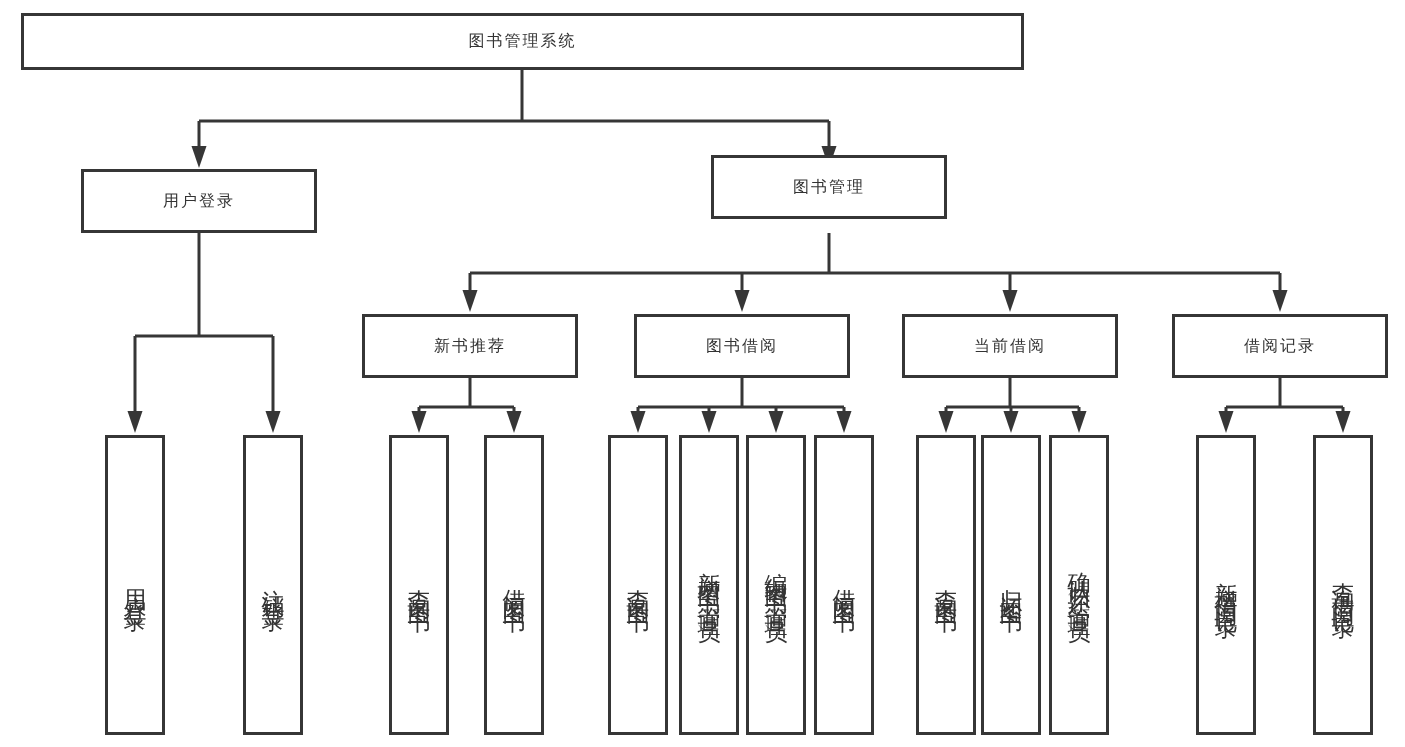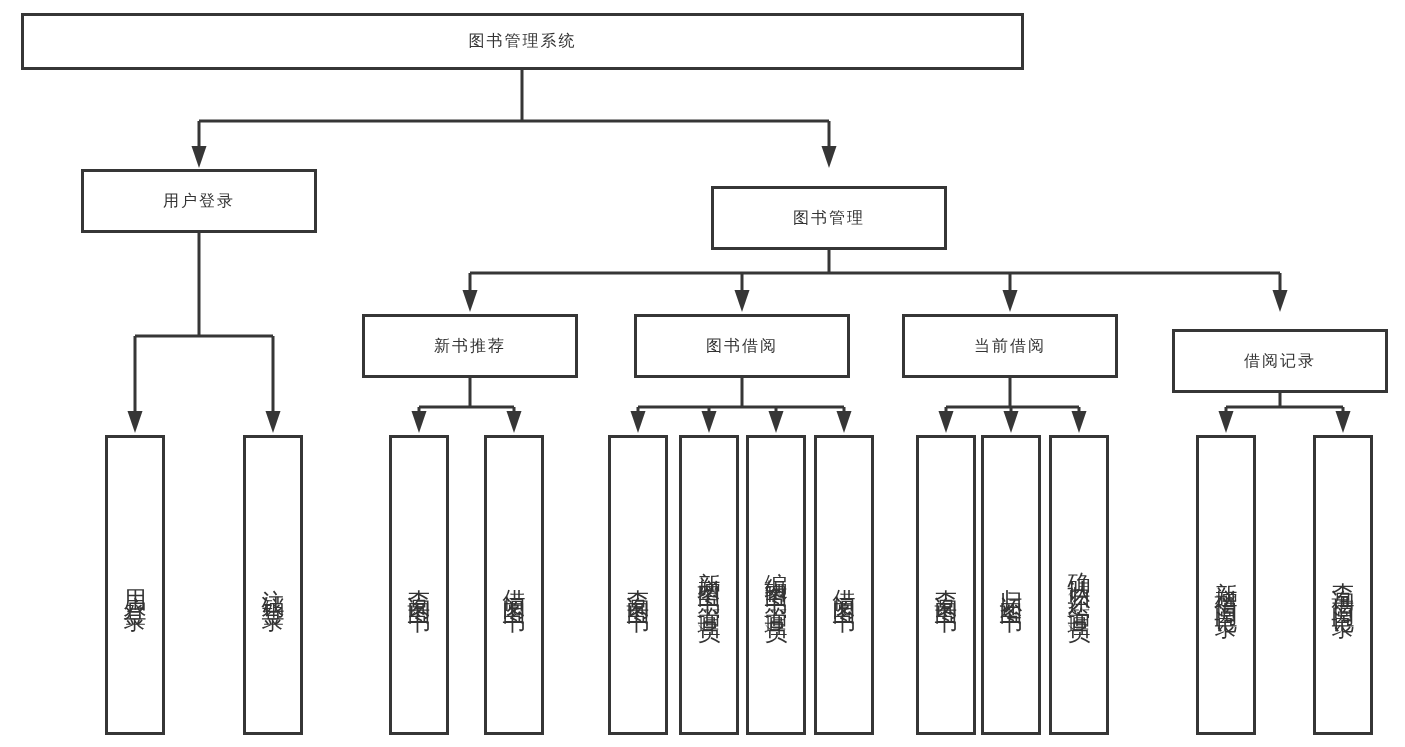--- a/index.html
+++ b/index.html
@@ -102,34 +102,34 @@
     </g>
   </svg>
 
   <div class="hbox" style="left:21px; top:13px; width:1003px; height:57px;">
     <span>图书管理系统</span>
   </div>
 
   <div class="hbox" style="left:81px; top:169px; width:236px; height:64px;">
     <span>用户登录</span>
   </div>
-  <div class="hbox" style="left:711px; top:186px; width:236px; height:64px;">
+  <div class="hbox" style="left:711px; top:155px; width:236px; height:64px;">
     <span>图书管理</span>
   </div>
 
   <div class="hbox" style="left:362px; top:314px; width:216px; height:64px;">
     <span>新书推荐</span>
   </div>
   <div class="hbox" style="left:902px; top:314px; width:216px; height:64px;">
     <span>当前借阅</span>
   </div>
   <div class="hbox" style="left:634px; top:314px; width:216px; height:64px;">
     <span>图书借阅</span>
   </div>
-  <div class="hbox" style="left:1172px; top:314px; width:216px; height:64px;margin-top:15px;">
+  <div class="hbox" style="left:1172px; top:314px; width:216px; height:64px;">
     <span>借阅记录</span>
   </div>
 
   <div class="vbox" style="left:105px;">
     <span>用户登录</span>
   </div>
   <div class="vbox" style="left:243px;">
     <span>注销登录</span>
   </div>
 

